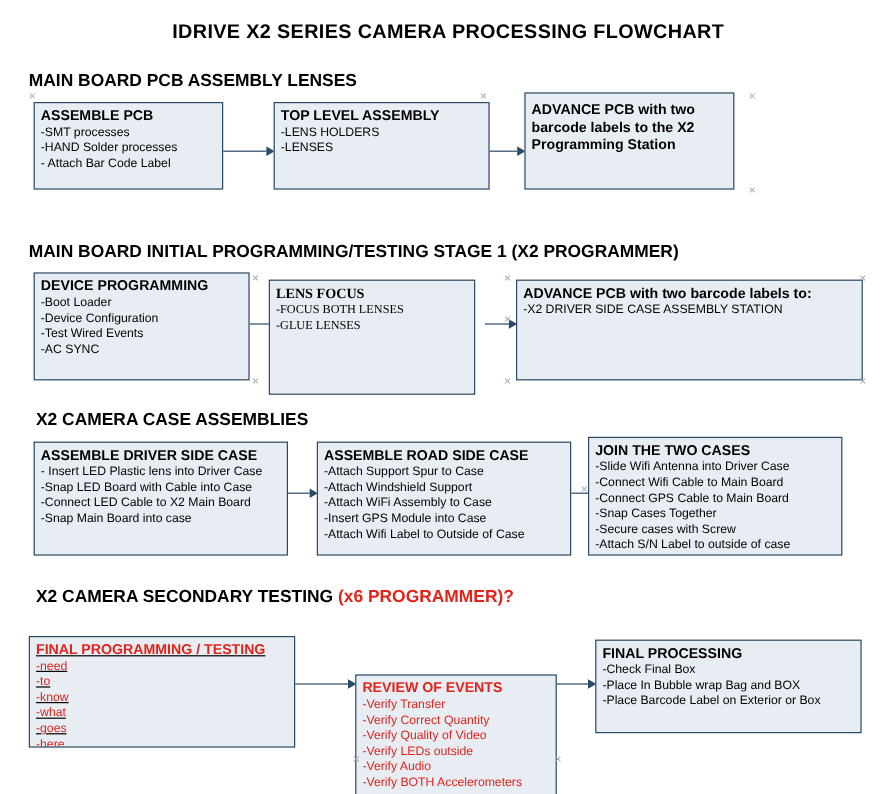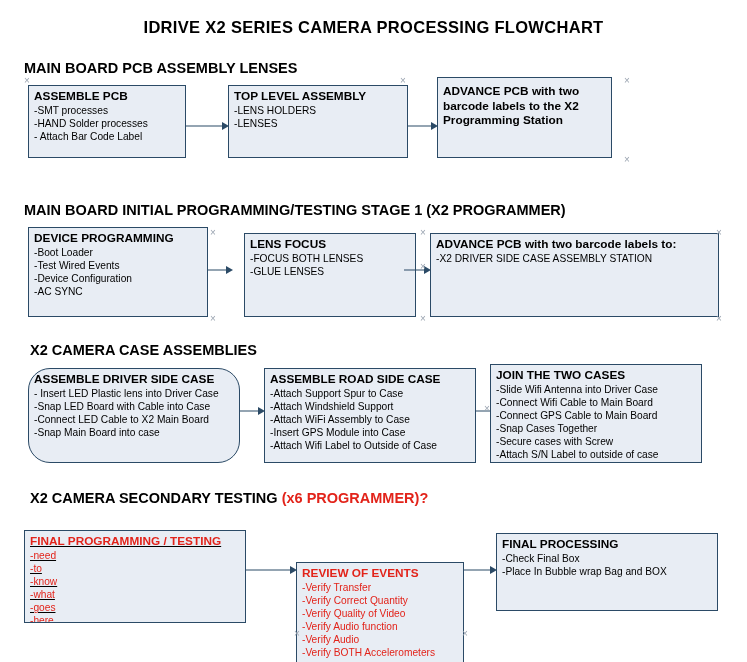--- a/index.html
+++ b/index.html
@@ -83,49 +83,49 @@
 
 <div class="abs box" style="top:77px;left:437px;width:175px;height:81px;padding-top:6px;">
   <div class="hdr2">ADVANCE PCB with two barcode labels to the X2 Programming Station</div>
 </div>
 
 <div class="abs section-head" style="top:202px;left:24px;">MAIN BOARD INITIAL PROGRAMMING/TESTING STAGE 1 (X2 PROGRAMMER)</div>
 
 <div class="abs box" style="top:227px;left:28px;width:180px;height:90px;">
   <div class="hdr">DEVICE PROGRAMMING</div>
   <div class="li">-Boot Loader</div>
+  <div class="li">-Device Configuration</div>
   <div class="li">-Test Wired Events</div>
-  <div class="li">-Device Configuration</div>
   <div class="li">-AC SYNC</div>
 </div>
 
 <div class="arrow" style="top:265px;left:208px;width:24px;height:10px;">
   <span class="ln" style="width:18px;"></span>
     <span class="hd"></span>
 </div>
 
-<div class="abs box" style="top:233px;left:244px;width:172px;height:84px;">
+<div class="abs box" style="top:233px;left:224px;width:172px;height:96px;font-family:Liberation Serif, serif;">
   <div class="hdr">LENS FOCUS</div>
   <div class="li">-FOCUS BOTH LENSES</div>
   <div class="li">-GLUE LENSES</div>
 </div>
 
 <div class="arrow" style="top:265px;left:404px;width:26px;height:10px;">
   <span class="ln" style="width:20px;"></span>
     <span class="hd"></span>
 </div>
 
 <div class="abs box" style="top:233px;left:430px;width:289px;height:84px;">
   <div class="hdr">ADVANCE PCB with two barcode labels to:</div>
   <div class="li">-X2 DRIVER  SIDE  CASE  ASSEMBLY STATION</div>
 </div>
 
 <div class="abs section-head" style="top:342px;left:30px;">X2 CAMERA CASE ASSEMBLIES</div>
 
-<div class="abs box" style="top:368px;left:28px;width:212px;height:95px;border-radius:22px;">
+<div class="abs box" style="top:368px;left:28px;width:212px;height:95px;">
   <div class="hdr">ASSEMBLE DRIVER SIDE CASE</div>
   <div class="li">- Insert LED Plastic lens into Driver Case</div>
   <div class="li">-Snap LED Board with Cable into Case</div>
   <div class="li">-Connect LED Cable to X2 Main Board</div>
   <div class="li">-Snap Main Board into case</div>
 </div>
 
 <div class="arrow" style="top:406px;left:240px;width:24px;height:10px;">
   <span class="ln" style="width:18px;"></span>
     <span class="hd"></span>
@@ -172,35 +172,36 @@
 <div class="arrow" style="top:565px;left:246px;width:50px;height:10px;">
   <span class="ln" style="width:44px;"></span>
     <span class="hd"></span>
 </div>
 
 <div class="abs box red" style="top:530px;left:296px;width:168px;height:105px;margin-top:32px;">
   <div class="hdr">REVIEW OF EVENTS</div>
   <div class="li">-Verify Transfer</div>
   <div class="li">-Verify Correct Quantity</div>
   <div class="li">-Verify Quality of Video</div>
-  <div class="li">-Verify Audio function</div>
+  <div class="li">-Verify LEDs outside</div>
   <div class="li">-Verify Audio</div>
   <div class="li">-Verify BOTH Accelerometers</div>
   <div class="li">-Test of accessory ports?</div>
 </div>
 
 <div class="arrow" style="top:565px;left:464px;width:32px;height:10px;">
   <span class="ln" style="width:26px;"></span>
     <span class="hd"></span>
 </div>
 
 <div class="abs box" style="top:533px;left:496px;width:222px;height:78px;">
   <div class="hdr">FINAL PROCESSING</div>
   <div class="li">-Check Final Box</div>
   <div class="li">-Place In Bubble wrap Bag and BOX</div>
+  <div class="li">-Place Barcode Label on Exterior or Box</div>
 </div>
 
 <div class="xmark" style="top:76px;left:24px;">×</div>
 <div class="xmark" style="top:76px;left:400px;">×</div>
 <div class="xmark" style="top:76px;left:624px;">×</div>
 <div class="xmark" style="top:155px;left:624px;">×</div>
 <div class="xmark" style="top:228px;left:210px;">×</div>
 <div class="xmark" style="top:228px;left:420px;">×</div>
 <div class="xmark" style="top:228px;left:716px;">×</div>
 <div class="xmark" style="top:262px;left:420px;">×</div>

